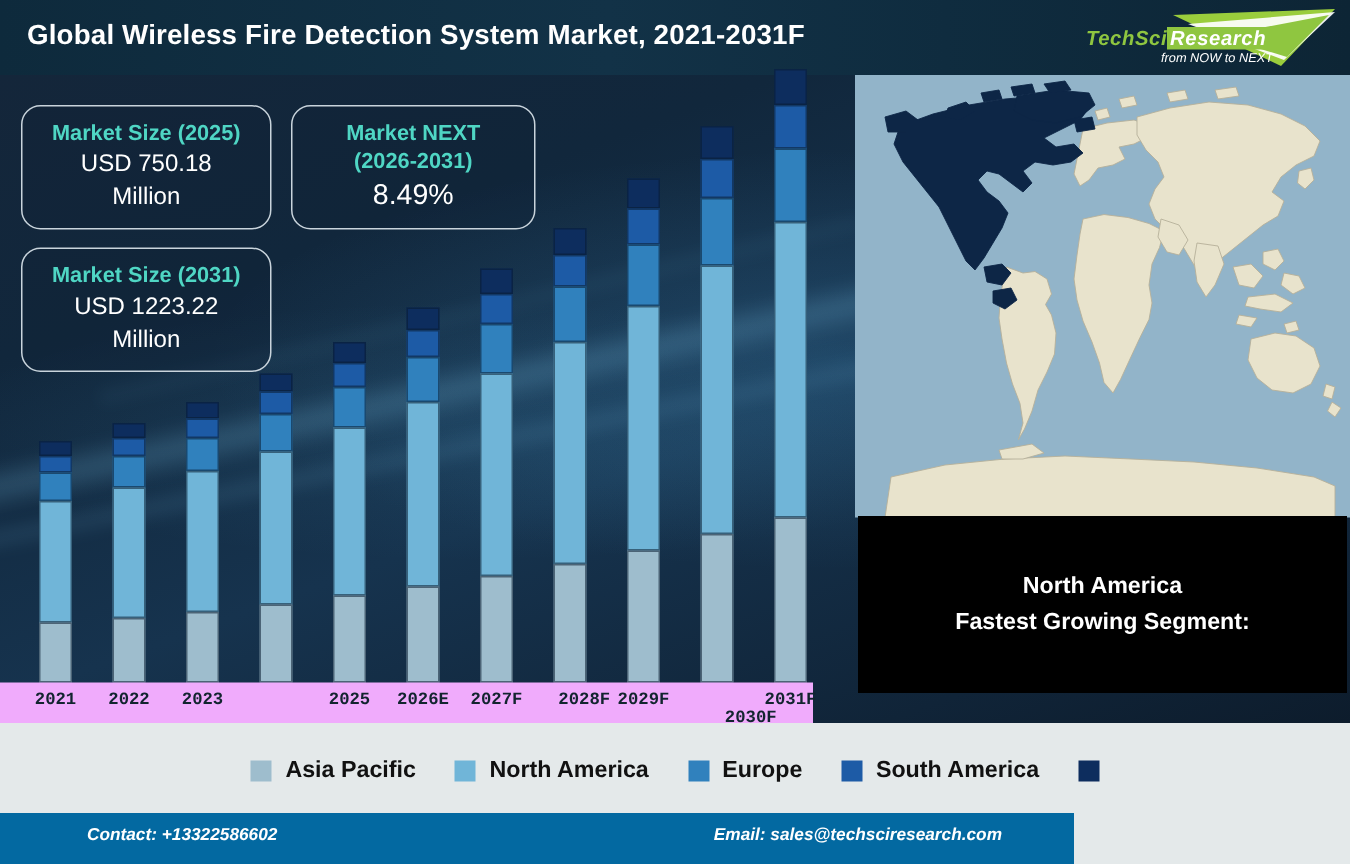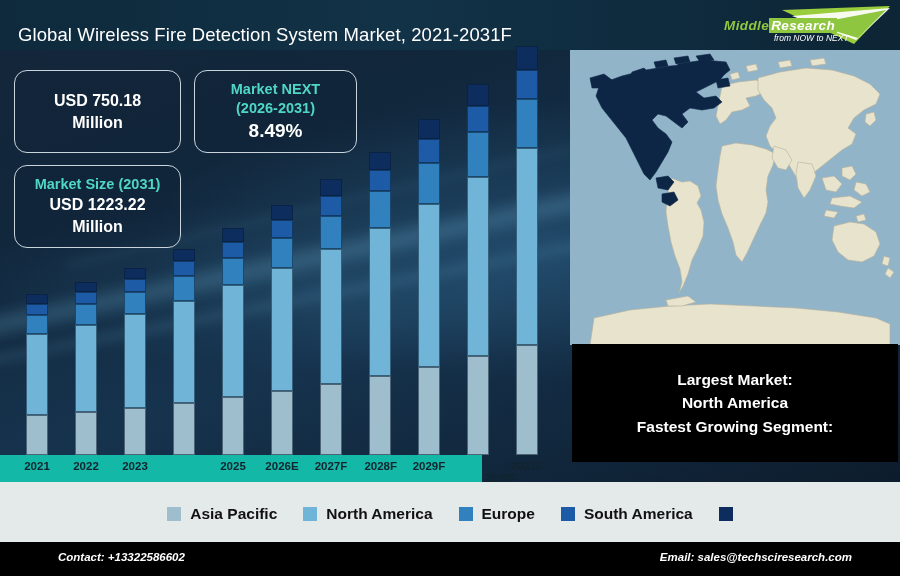--- a/index.html
+++ b/index.html
@@ -12,22 +12,22 @@
     position:relative;width:900px;height:576px;overflow:hidden;
     background:#e4e9ea;
   }
 
   
   #header{
     position:absolute;left:0;top:0;width:900px;height:50px;
     background:linear-gradient(90deg,#0e2a3c 0%,#123247 45%,#0f2c3f 70%,#0d2535 100%);
   }
   #title{
-    position:absolute;left:18px;top:24px;
-    font-size:18.5px;font-weight:normal;color:#ffffff;
+    position:absolute;left:18px;top:12px;
+    font-size:18.5px;font-weight:bold;color:#ffffff;
     letter-spacing:.1px;white-space:nowrap;
   }
   #logo{
     position:absolute;right:6px;top:2px;width:178px;height:46px;
   }
   #logo-arrow{position:absolute;right:2px;top:2px;}
   #logo-text{
     position:absolute;left:8px;top:16px;
     font-size:13.5px;font-weight:bold;font-style:italic;
     letter-spacing:.4px;white-space:nowrap;
@@ -61,37 +61,38 @@
   #swoosh3{left:60px;top:150px;width:520px;height:14px;transform:rotate(-13deg);opacity:.25;}
 
   
   .stat-card{
     position:absolute;border:1.5px solid #c9d4dc;border-radius:13px;
     background:rgba(16,34,52,.30);
     text-align:center;box-sizing:border-box;
     display:flex;flex-direction:column;align-items:center;justify-content:center;
   }
   .stat-label{color:#4fd6c4;font-size:14.5px;font-weight:bold;line-height:1.32;}
-  .stat-value{color:#ffffff;font-size:16px;font-weight:bold;line-height:1.35;}
+  .stat-value{color:#ffffff;font-size:16px;font-weight:normal;line-height:1.35;}
   .stat-value.big{font-size:19px;}
   #card-size2025{left:14px;top:70px;width:167px;height:83px;}
   #card-cagr{left:194px;top:70px;width:163px;height:83px;}
   #card-size2031{left:14px;top:165px;width:167px;height:83px;}
 
   
   #chart{
     position:absolute;left:0;top:50px;width:570px;height:405px;
   }
   .bar{position:absolute;bottom:0;width:22px;}
   .seg{width:100%;box-sizing:border-box;border:0.5px solid rgba(10,28,48,.55);}
 
   
   #xaxis{
-    position:absolute;left:0;top:455px;width:482px;height:27px;
-    background:#14b8a6;
+    position:absolute;left:0;top:455px;width:542px;height:27px;
+    background:#f0abfc;
+    font-family:Liberation Mono, monospace;
   }
   .xtick{
     position:absolute;top:5px;width:49px;text-align:center;
     font-size:11.5px;font-weight:bold;color:#12242f;
   }
 
   
   #map{
     position:absolute;left:570px;top:50px;width:330px;height:295px;
     background:#92b4c9;overflow:hidden;
@@ -113,22 +114,22 @@
     background:#e4e9ea;
     display:flex;align-items:center;justify-content:center;gap:26px;
     padding-top:4px;box-sizing:border-box;
   }
   .legend-item{display:flex;align-items:center;gap:9px;}
   .legend-swatch{width:14px;height:14px;flex:0 0 auto;}
   .legend-label{font-size:15.5px;font-weight:bold;color:#111111;white-space:nowrap;}
 
   
   #footer{
-    position:absolute;left:0;top:542px;width:900px;height:34px;
-    background:#000000;
+    position:absolute;left:0;top:542px;width:716px;height:34px;
+    background:#0369a1;
   }
   #footer .f-left{
     position:absolute;left:58px;top:9px;
     font-size:11.5px;font-style:italic;font-weight:bold;color:#ffffff;
   }
   #footer .f-right{
     position:absolute;right:48px;top:9px;
     font-size:11.5px;font-style:italic;font-weight:bold;color:#ffffff;
   }
 </style>
@@ -140,33 +141,34 @@
   <div id="header">
     <div id="title">Global  Wireless Fire Detection System Market, 2021-2031F</div>
 
     <div id="logo">
       <svg id="logo-arrow" width="110" height="44" viewBox="0 0 110 44">
         <polygon points="0,6 108,2 72,40" fill="#9acd3c"></polygon>
         <polygon points="10,12 108,4 74,36" fill="#ffffff" opacity="0.92"></polygon>
         <polygon points="30,20 104,6 76,34" fill="#8fc640"></polygon>
       </svg>
       <div id="logo-text">
-        <span class="tech">Middle</span><span class="research">Research</span>
+        <span class="tech">TechSci</span><span class="research">Research</span>
       </div>
       <div id="logo-tag">from NOW to NEXT</div>
     </div>
   </div>
 
   <div id="panel">
     <div class="swoosh" id="swoosh1"></div>
     <div class="swoosh" id="swoosh2"></div>
     <div class="swoosh" id="swoosh3"></div>
   </div>
 
   <div class="stat-card" id="card-size2025">
+    <div class="stat-label">Market Size (2025)</div>
     <div class="stat-value">USD 750.18</div>
     <div class="stat-value">Million</div>
   </div>
 
   <div class="stat-card" id="card-cagr">
     <div class="stat-label">Market NEXT</div>
     <div class="stat-label">(2026-2031)</div>
     <div class="stat-value big">8.49%</div>
   </div>
 
@@ -257,21 +259,21 @@
     </div>
 
   <div id="xaxis">
       <div class="xtick" style="left: 12.5px;">2021</div>
       <div class="xtick" style="left: 61.5px;">2022</div>
       <div class="xtick" style="left: 110.5px;">2023</div>
       <div class="xtick" style="left: 159.5px; margin-top: 40px;">2024</div>
       <div class="xtick" style="left: 208.5px;">2025</div>
       <div class="xtick" style="left: 257.5px;">2026E</div>
       <div class="xtick" style="left: 306.5px;">2027F</div>
-      <div class="xtick" style="left: 348px; text-align: right;">2028F</div>
+      <div class="xtick" style="left: 365px;">2028F</div>
       <div class="xtick" style="left: 404.5px;">2029F</div>
       <div class="xtick" style="left: 476px; margin-top: 12px;">2030F</div>
       <div class="xtick" style="left: 502.5px;">2031F</div>
     </div>
 
   <div id="map">
     <svg viewBox="0 0 330 295" preserveAspectRatio="none">
       <g fill="#e8e3cc" stroke="#b5b09a" stroke-width="0.6">
 
         <path d="M101 128 L112 132 L120 131 L128 136 L131 146 L127 153 L131 160 L134 172 L133 186 L128 198 L122 210 L118 224 L113 236 L109 243 L112 232 L110 219 L105 206 L101 192 L98 176 L96 162 L97 148 L99 136 Z"></path>
@@ -317,21 +319,20 @@
         <path d="M62 22 L74 18 L80 24 L70 30 L60 28 Z"></path>
         <path d="M84 12 L96 10 L98 16 L86 18 Z"></path>
         <path d="M104 8 L118 6 L120 12 L106 14 Z"></path>
         <path d="M126 6 L140 4 L144 10 L130 12 Z"></path>
         <path d="M146 30 L158 28 L160 36 L148 38 Z"></path>
       </g>
     </svg>
   </div>
 
   <div id="infobox">
-    <div>Largest Market:</div>
     <div>North America</div>
     <div>Fastest Growing Segment:</div>
   </div>
 
   <div id="legend">
       <div class="legend-item">
         <span class="legend-swatch" style="background: rgb(158, 189, 205);"></span>
         <span class="legend-label">Asia Pacific</span>
       </div>
       <div class="legend-item">

